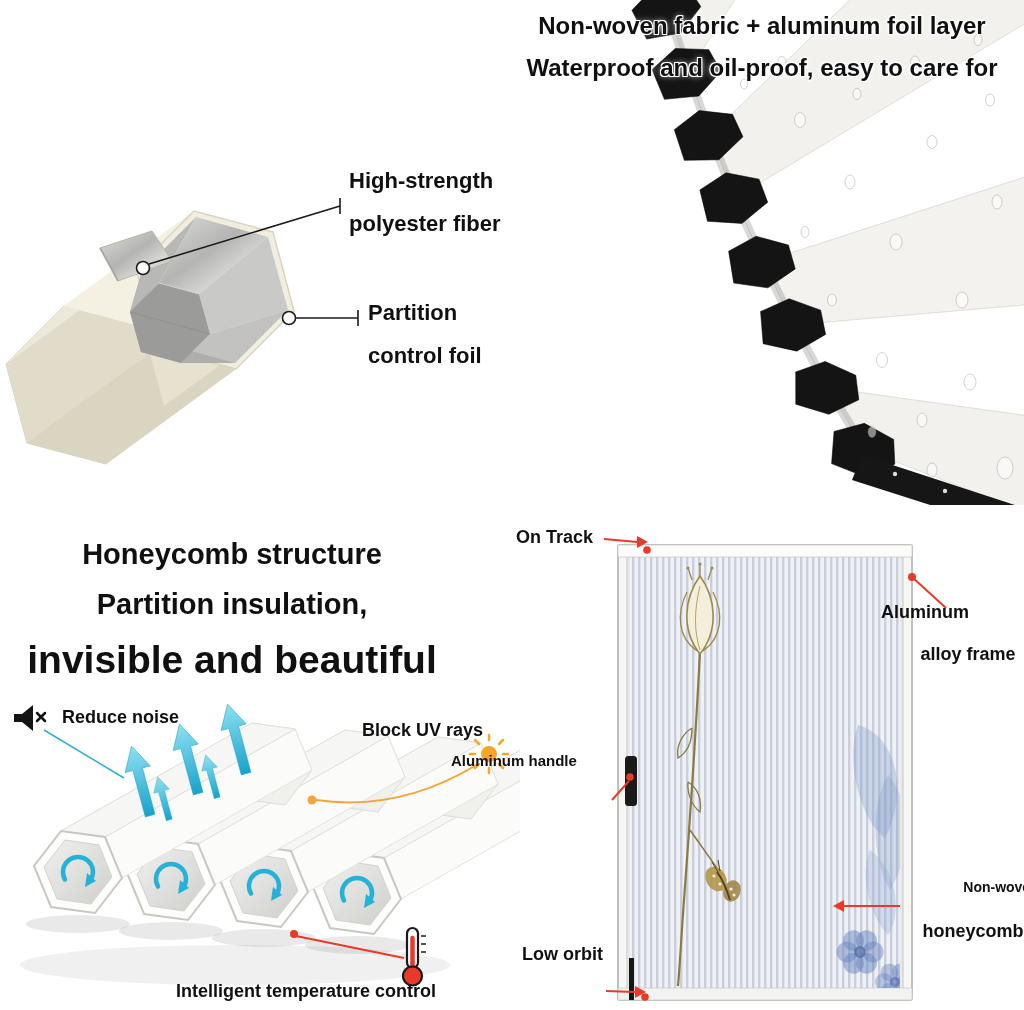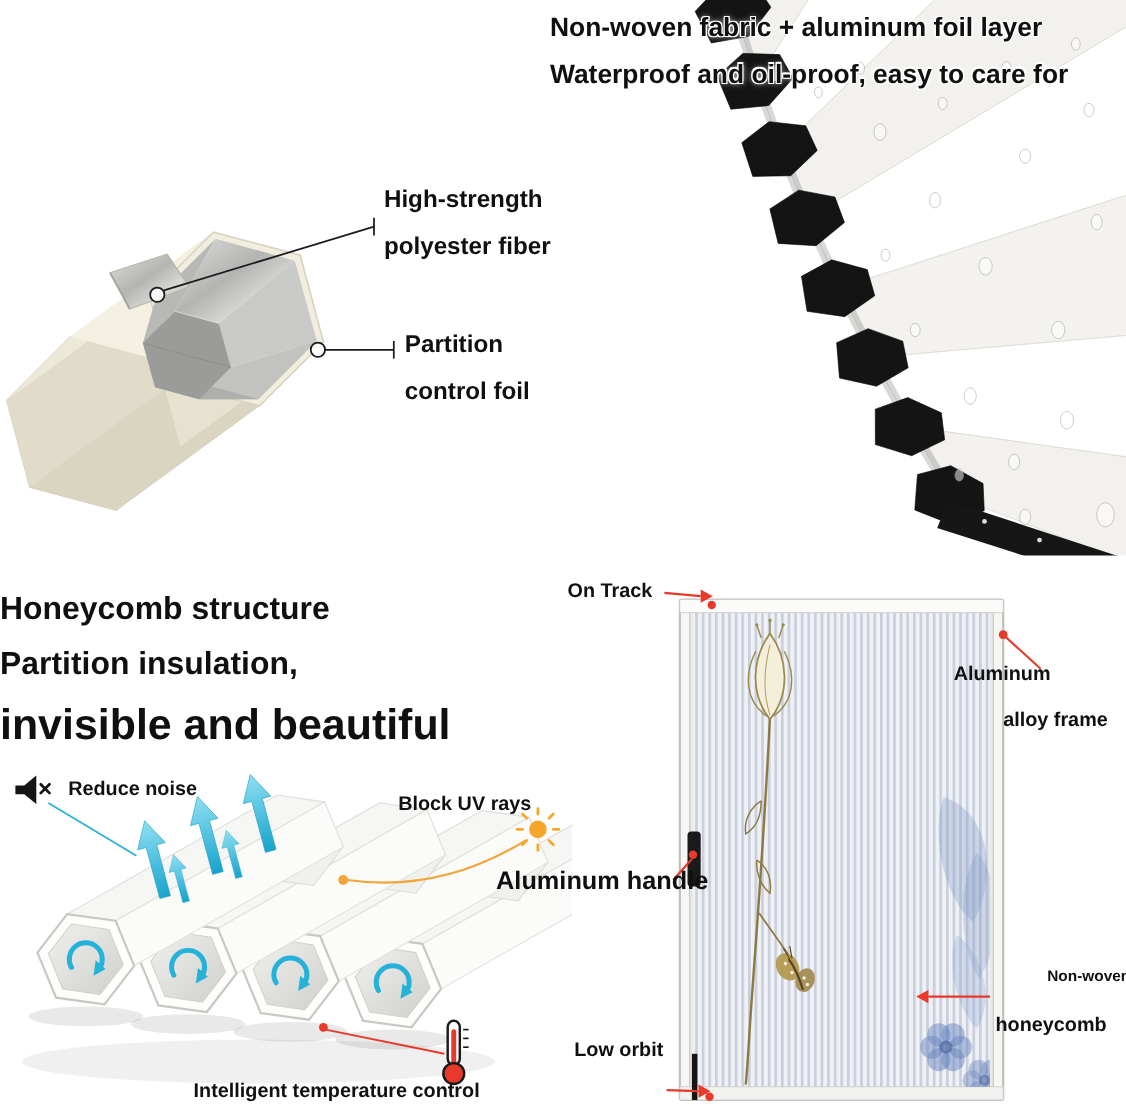--- a/index.html
+++ b/index.html
@@ -1,20 +1,20 @@
 <!DOCTYPE html>
 <html><head>
 <meta charset="utf-8">
 <style>
   *{margin:0;padding:0;box-sizing:border-box}
   html,body{width:1024px;height:1010px}
   body{position:relative;background:#ffffff;font-family:"Liberation Sans",sans-serif;color:#111;overflow:hidden}
   .lbl{position:absolute;font-weight:bold;color:#101010;white-space:nowrap;z-index:5;line-height:1.15}
   .outlined{text-shadow:-1px -1px 0 #fff,1px -1px 0 #fff,-1px 1px 0 #fff,1px 1px 0 #fff,0 0 6px #fff}
-  .ctr{}
+  .ctr{text-align:center}
   svg{position:absolute;display:block}
 </style>
 </head>
 <body>
 
 <svg style="left:0;top:0" width="520" height="510" viewBox="0 0 520 510">
   <defs>
     <linearGradient id="foilG" x1="0" y1="0" x2="1" y2="1">
       <stop offset="0" stop-color="#dededd"></stop>
       <stop offset="0.45" stop-color="#b4b4b2"></stop>
@@ -276,16 +276,16 @@
 <div class="lbl ctr" style="left:0;top:588px;width:464px;font-size:29px">Partition insulation,</div>
 <div class="lbl ctr" style="left:0;top:638px;width:464px;font-size:39px">invisible and beautiful</div>
 
 <div class="lbl" style="left:62px;top:707px;font-size:18px">Reduce noise</div>
 <div class="lbl" style="left:362px;top:720px;font-size:18px">Block UV rays</div>
 <div class="lbl" style="left:176px;top:981px;font-size:18px">Intelligent temperature control</div>
 
 <div class="lbl" style="left:516px;top:527px;font-size:18px">On Track</div>
 <div class="lbl ctr" style="left:867px;top:602px;width:116px;font-size:18px">Aluminum</div>
 <div class="lbl ctr" style="left:912px;top:644px;width:112px;font-size:18px">alloy frame</div>
-<div class="lbl" style="left:451px;top:787px;font-size:23px">Aluminum handle</div>
+<div class="lbl" style="left:451px;top:752px;font-size:15px">Aluminum handle</div>
 <div class="lbl ctr" style="left:952px;top:879px;width:98px;font-size:14px">Non-woven</div>
 <div class="lbl ctr" style="left:905px;top:921px;width:136px;font-size:18px">honeycomb</div>
 <div class="lbl" style="left:522px;top:944px;font-size:18px">Low orbit</div>
 
 </body></html>

